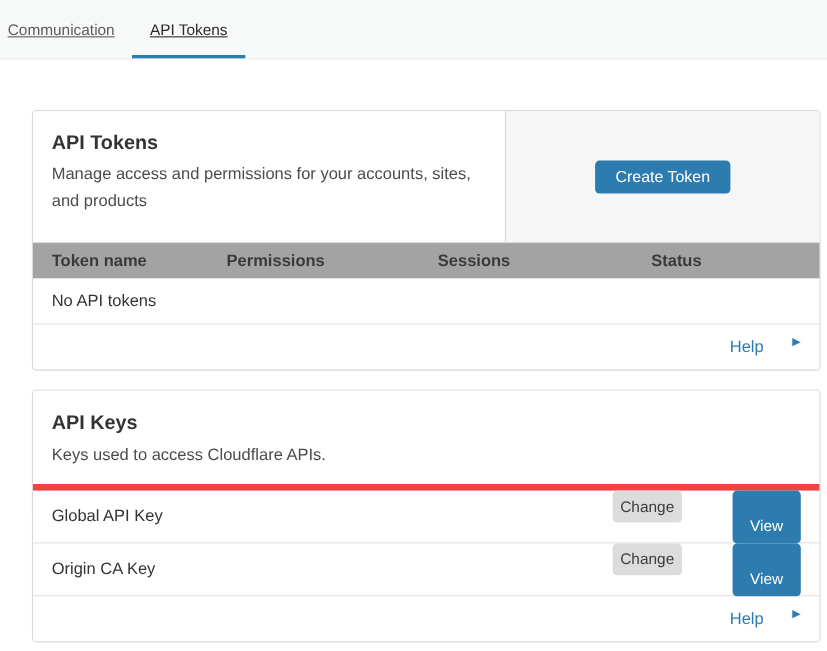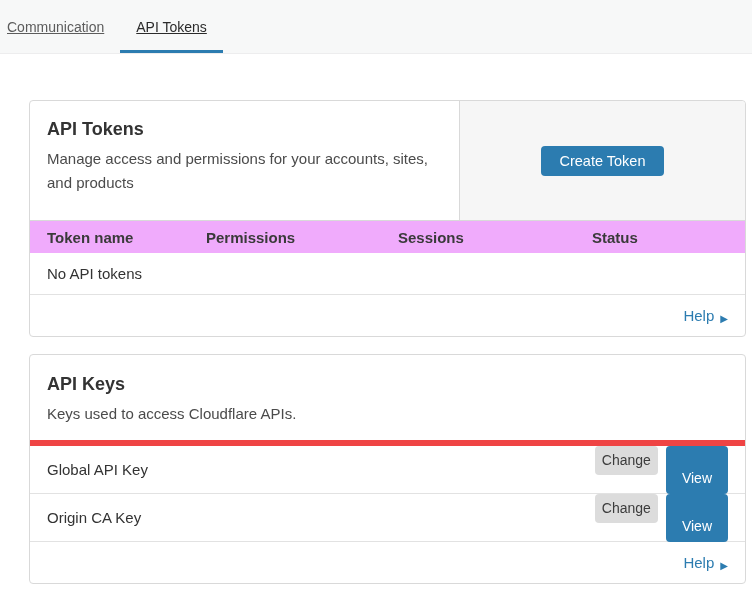--- a/index.html
+++ b/index.html
@@ -101,25 +101,26 @@
     font-size: 14px;
     padding: 6px 7px;
     height: 29px;
   }
   .btn-blue-sm {
     background: #2c7cb0;
     color: #ffffff;
     font-size: 14px;
     padding: 24px 16px;
     height: 29px;
+    margin-left: 38px;
   }
 
   .table-header {
     height: 33px;
-    background: #f0abfc;
+    background: #a3a3a3;
     border-top: 1px solid #d9d9d9;
     display: grid;
     grid-template-columns: 159px 192px 194px auto;
     align-items: center;
     padding-left: 17px;
     font-size: 15px;
     font-weight: bold;
     color: #3a3a3a;
   }
   .empty-row {
@@ -136,22 +137,23 @@
     display: flex;
     align-items: center;
     justify-content: flex-end;
     padding-right: 17px;
   }
   .help-link {
     color: #2c7cb0;
     font-size: 15px;
     text-decoration: none;
     display: inline-flex;
-    align-items: flex-end;
+    align-items: flex-start;
     cursor: pointer;
+    gap: 20px;
   }
   .help-arrow {
     font-size: 10px;
     margin-left: 6px;
     line-height: 1;
   }
 
   
   .card2-header {
     padding: 16px 17px;

